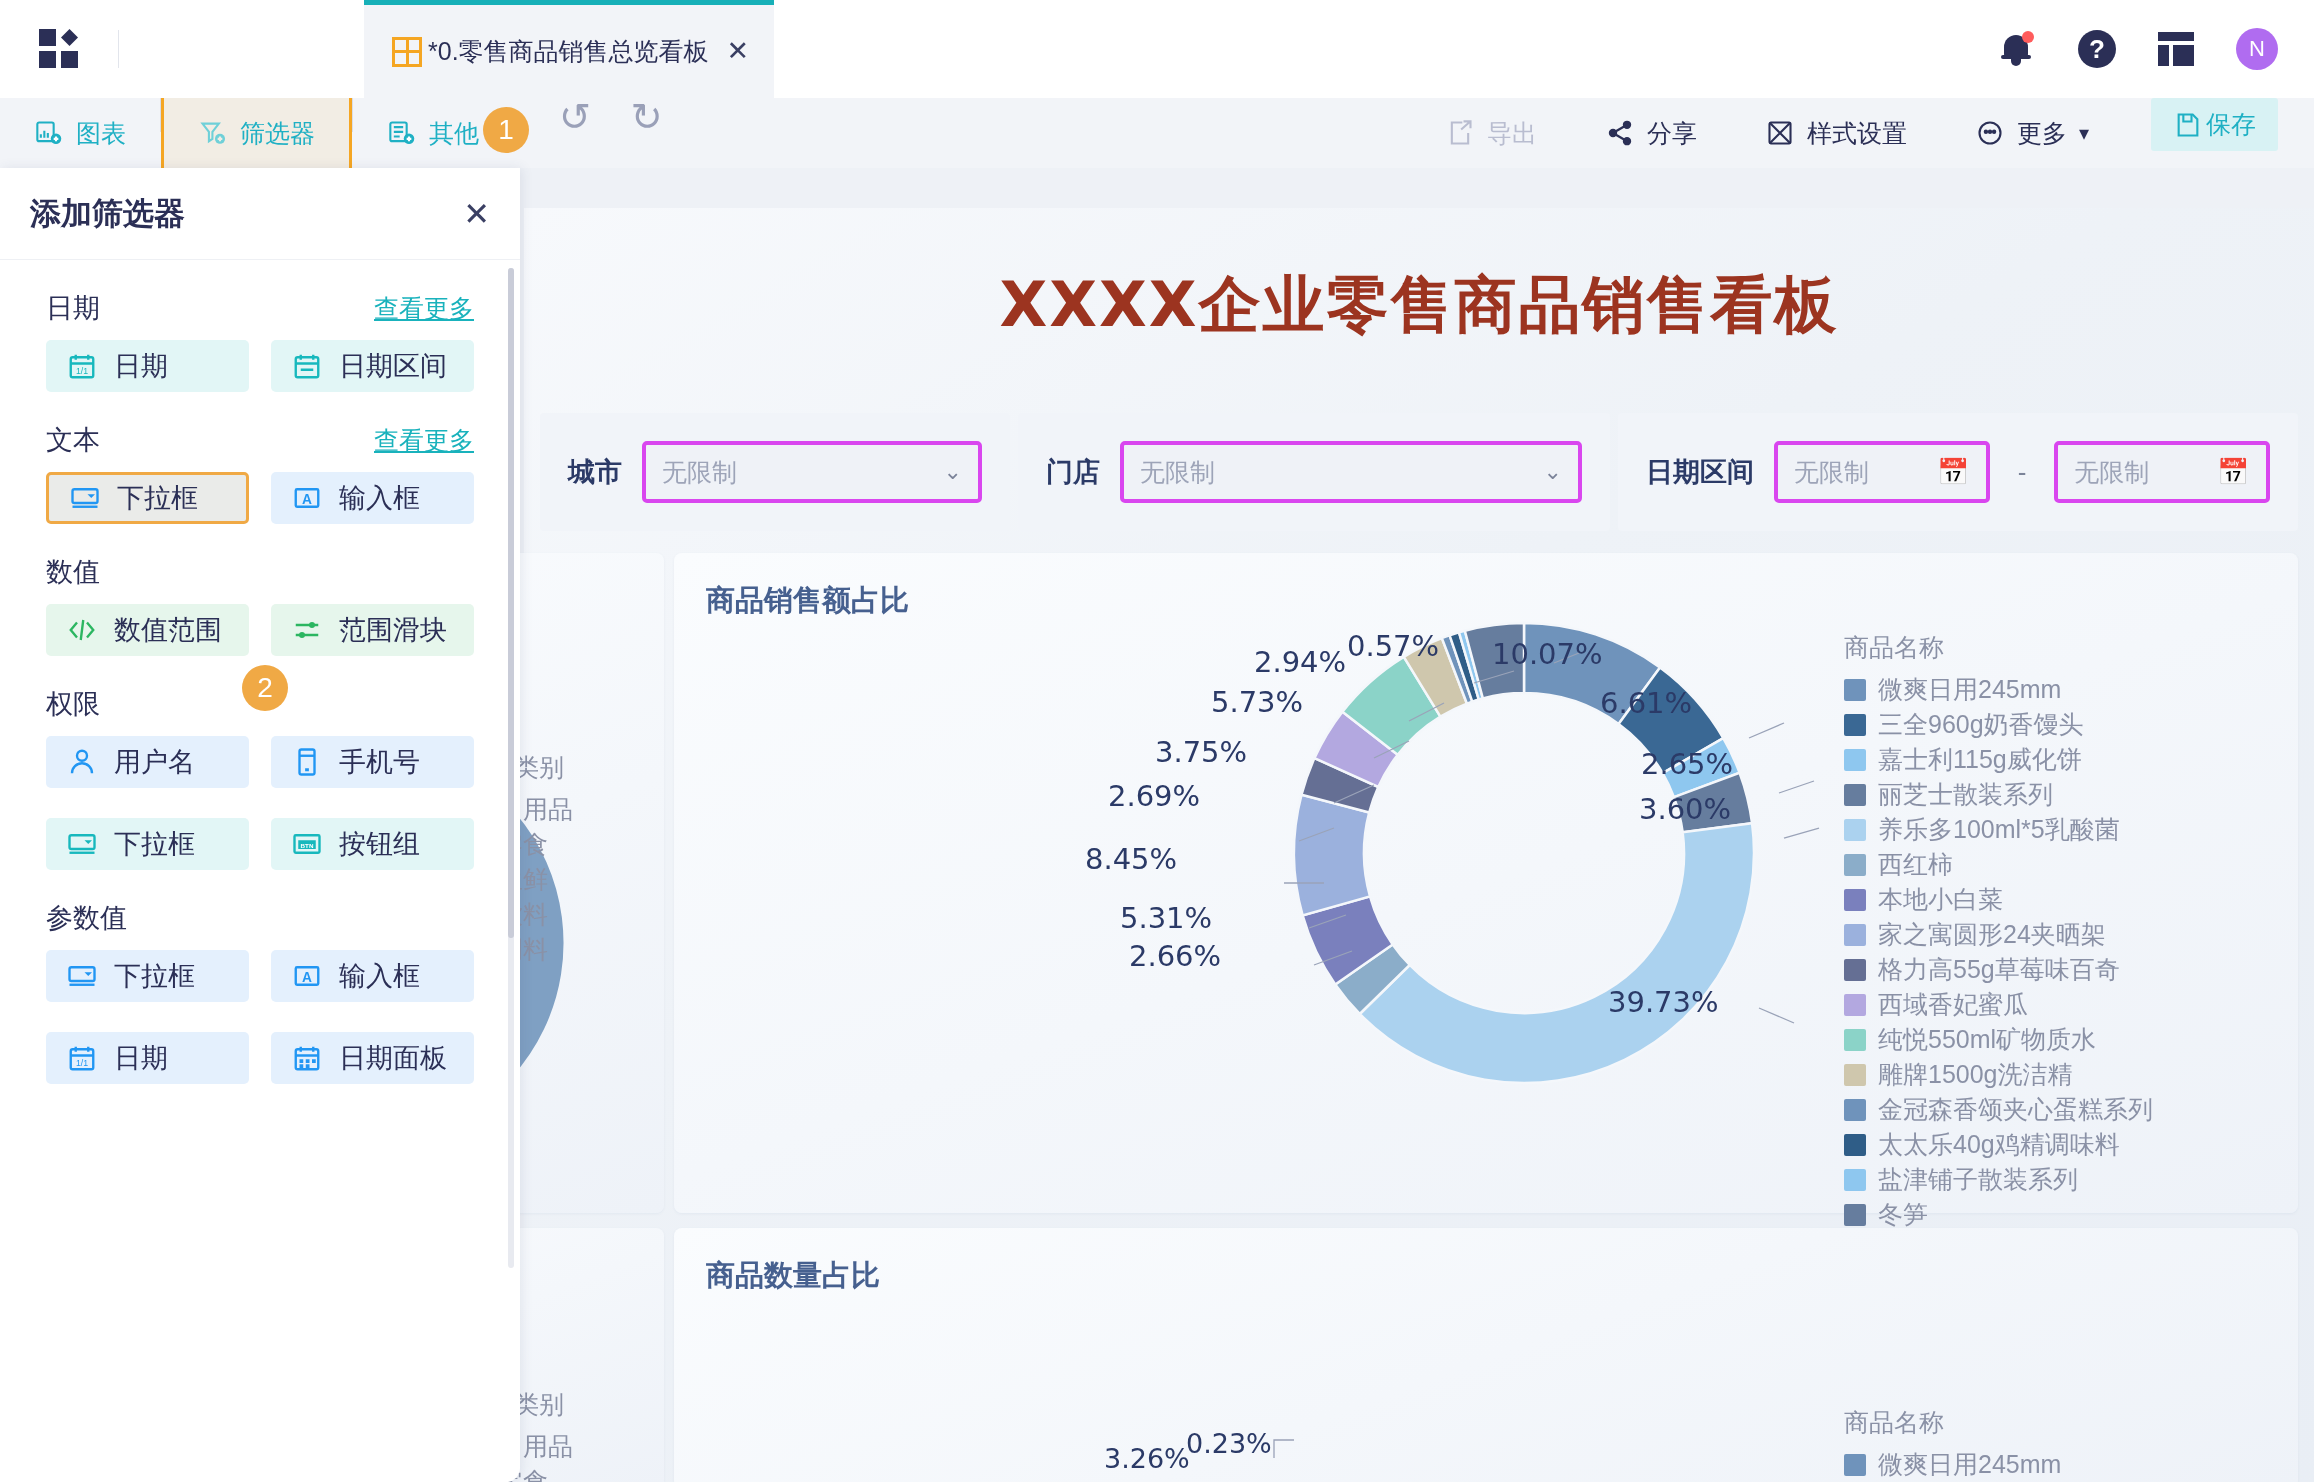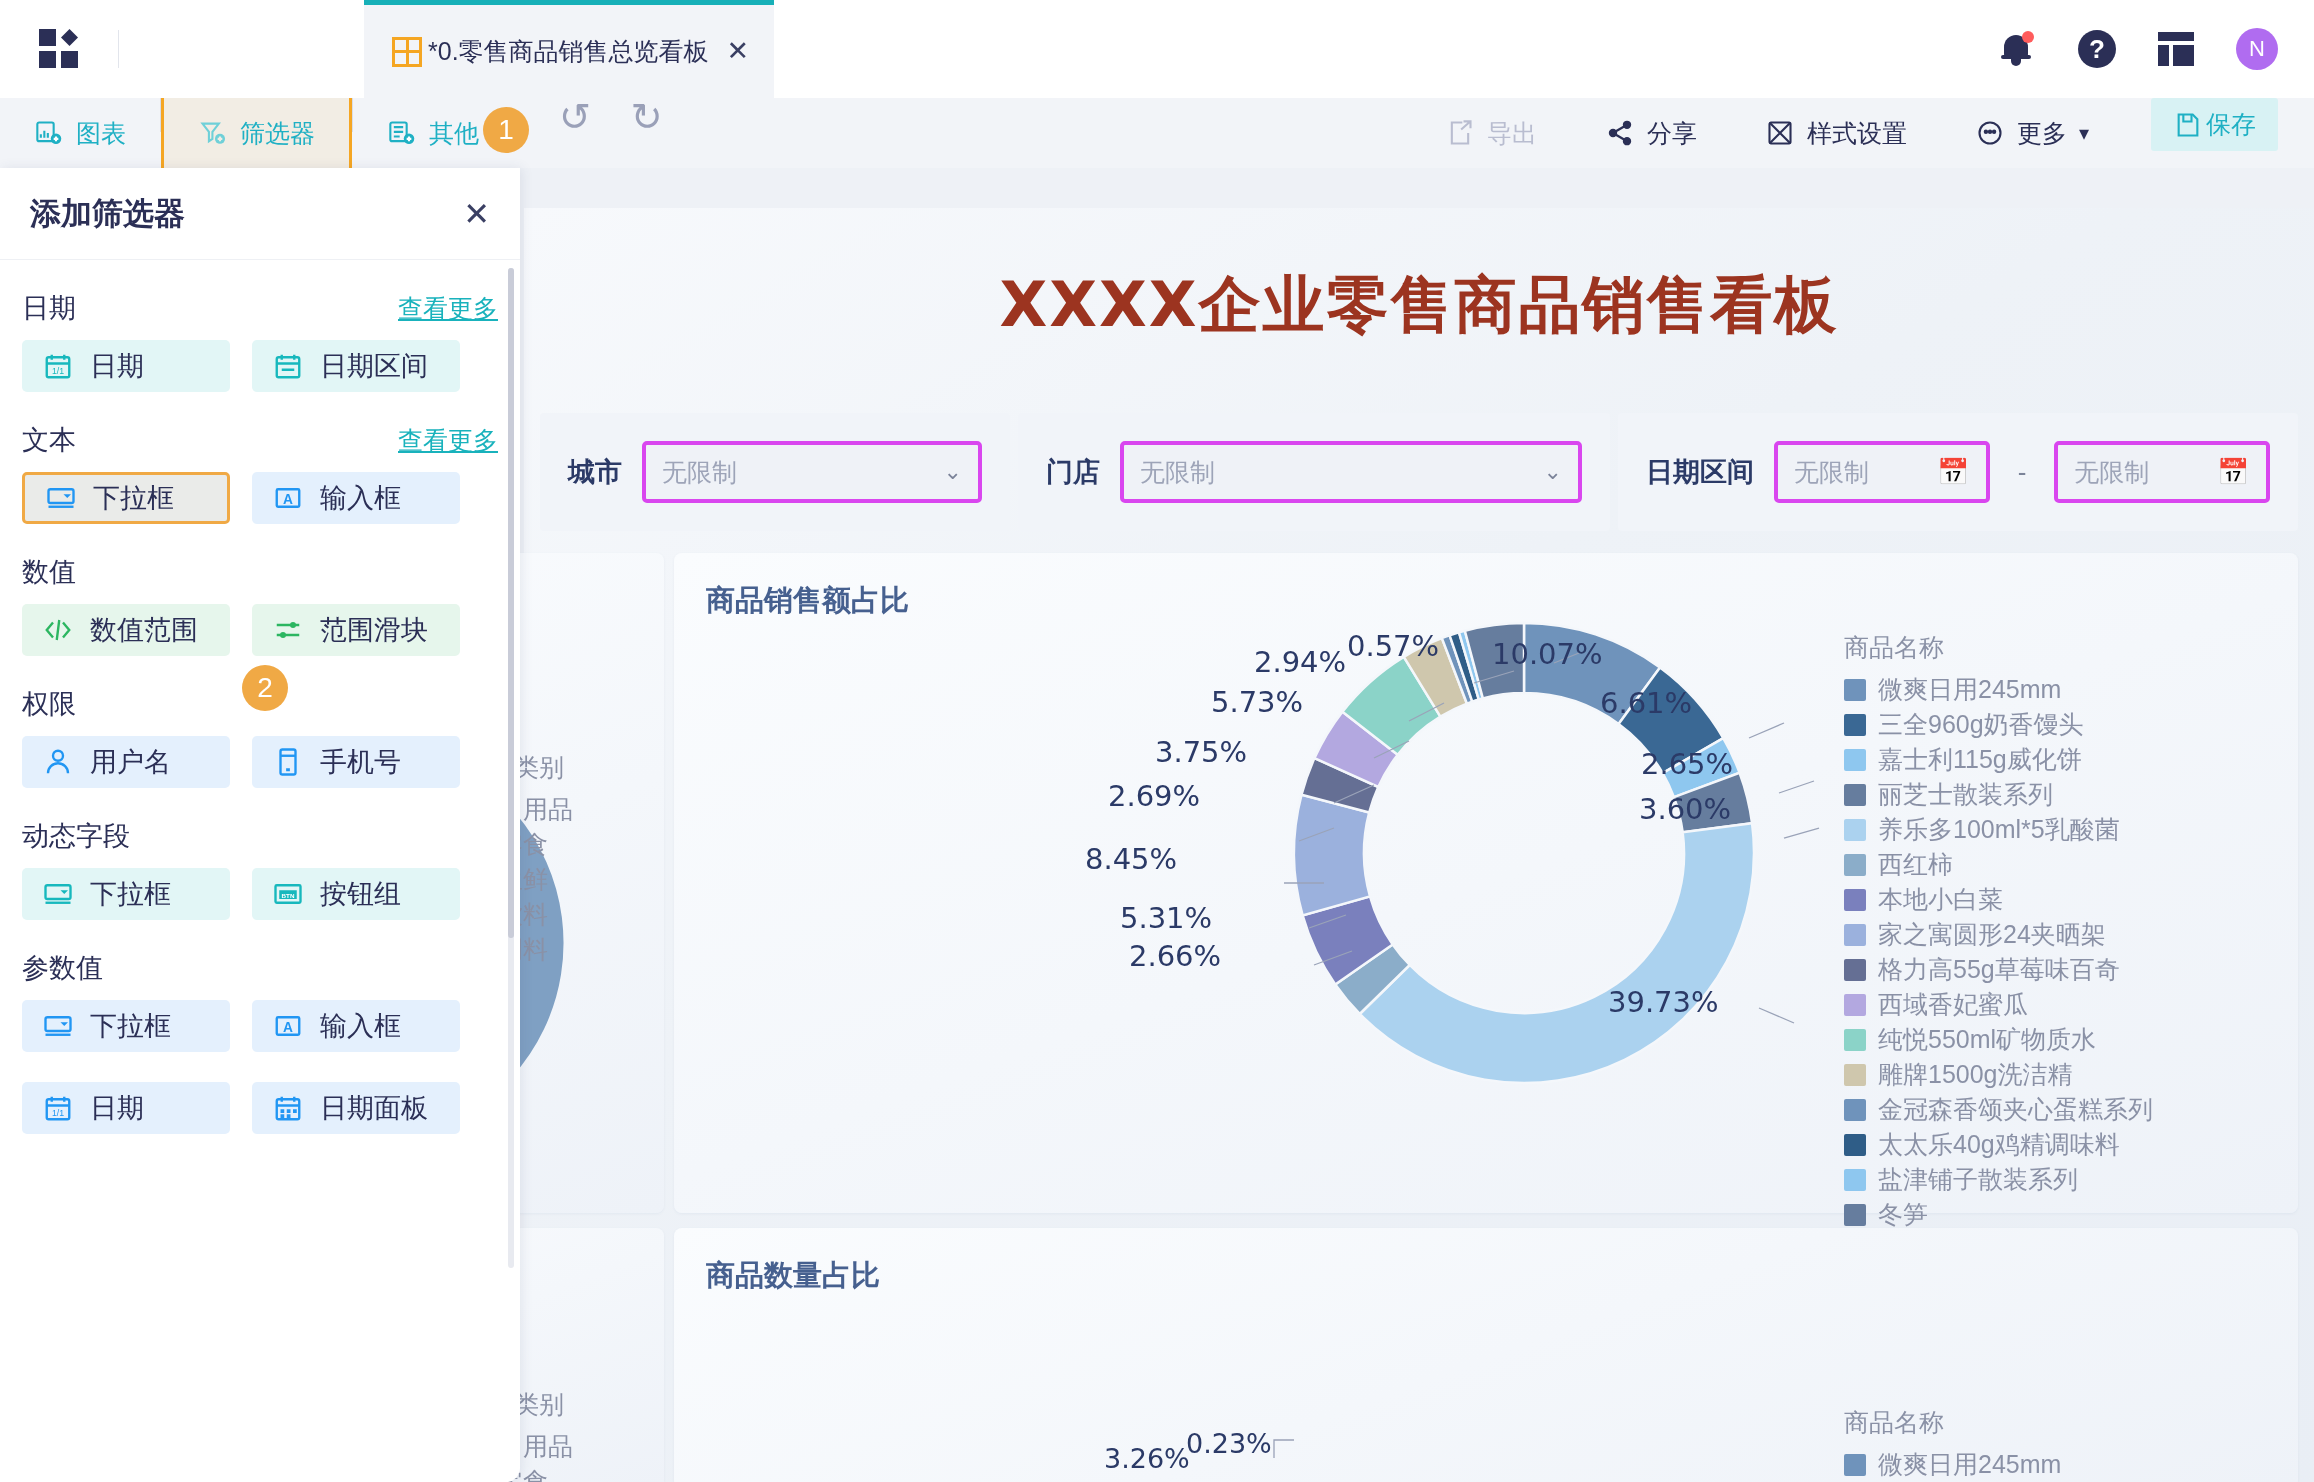--- a/index.html
+++ b/index.html
@@ -160,21 +160,21 @@
     position:absolute; left:0; top:168px; width:520px; height:1314px;
     background:#ffffff; border-radius:0 0 14px 0;
     box-shadow:2px 0 12px rgba(60,70,110,.10); z-index:20;
   }
   .panel-head {
     height:92px; display:flex; align-items:center; justify-content:space-between;
     padding:0 30px; border-bottom:1px solid #eef0f4;
   }
   .panel-title { font-size:31px; font-weight:bold; color:#2b2f56; }
   .panel-close { font-size:32px; color:#3a3f63; cursor:pointer; line-height:1; }
-  .panel-body { height:1222px; overflow:hidden; position:relative; padding:0 22px; }
+  .panel-body { height:1222px; overflow:hidden; position:relative; padding:0 46px; }
   .group { margin-top:30px; }
   .group-head { display:flex; align-items:baseline; justify-content:space-between; margin-bottom:14px; }
   .group-name { font-size:27px; color:#2b2f56; }
   .more-link { font-size:25px; color:#19b2bc; text-decoration:underline; cursor:pointer; }
   .grid2 { display:flex; gap:22px; }
   .chip {
     width:208px; height:52px; border-radius:5px; display:flex; align-items:center;
     gap:16px; padding:0 20px; font-size:27px; color:#2b2f56; cursor:pointer;
   }
   .chip.teal { background:#e2f6f6; }
@@ -639,23 +639,20 @@
             <svg class="cico" viewBox="0 0 24 24">
               <rect x="6" y="2" width="12" height="20" rx="1.5" fill="none" stroke="#2196f3" stroke-width="1.9"></rect>
               <path d="M6 7h12" fill="none" stroke="#2196f3" stroke-width="1.9"></path>
               <rect x="10.5" y="17" width="3" height="2.4" fill="#2196f3"></rect>
             </svg>
             <span>手机号</span>
           </div>
         </div>
       </div>
       <div class="group">
-        <div class="group-head">
-          <span class="group-name">动态字段</span>
-        </div>
         <div class="grid2">
           <div class="chip teal">
             <svg class="cico" viewBox="0 0 24 24">
               <rect x="2" y="5" width="20" height="11" rx="1.5" fill="none" stroke="#17b8bd" stroke-width="1.9"></rect>
               <path d="M2 19h20" fill="none" stroke="#17b8bd" stroke-width="1.9"></path>
               <path d="M14 9l3 3 3-3z" fill="#17b8bd"></path>
             </svg>
             <span>下拉框</span>
           </div>
           <div class="chip teal">

